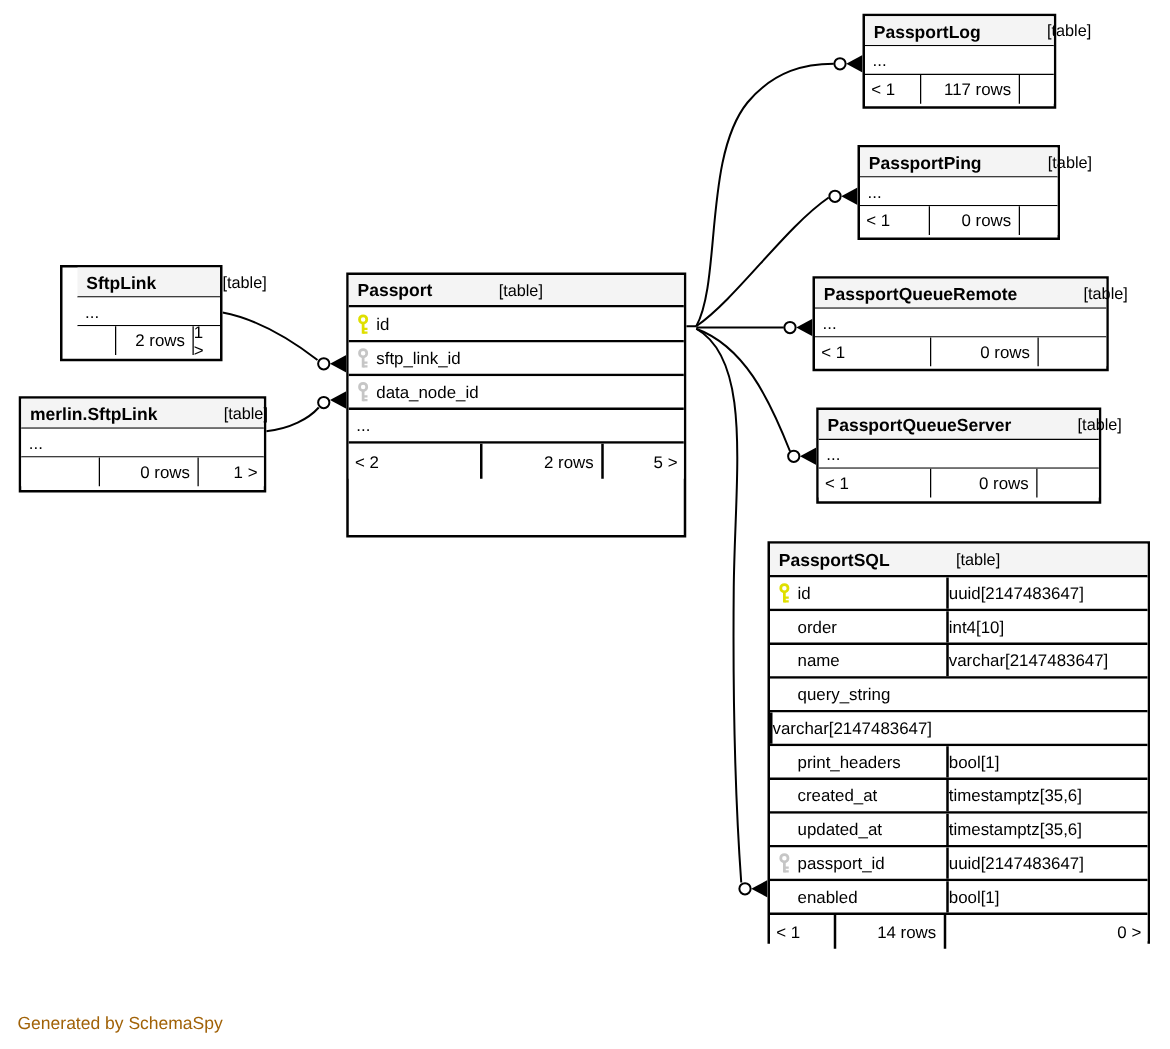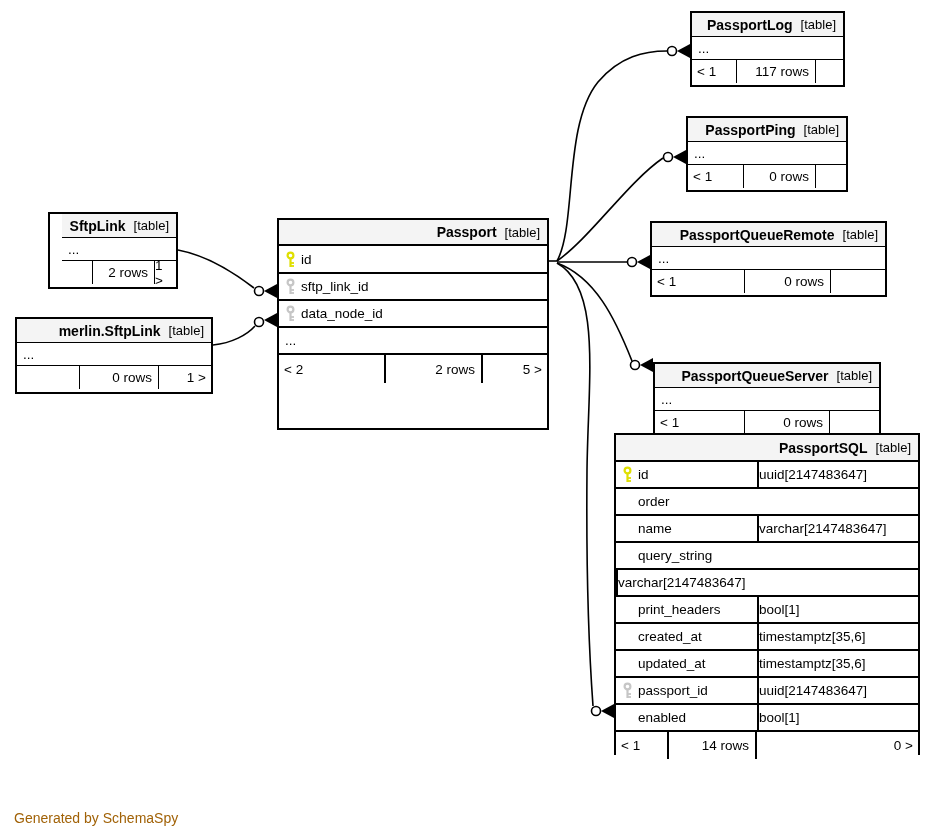--- a/index.html
+++ b/index.html
@@ -1,21 +1,21 @@
 <!DOCTYPE html>
 <html><head>
 <meta charset="utf-8">
 <style>
   html,body{margin:0;padding:0;background:#fff;}
   .canvas{position:relative;width:936px;height:839px;background:#fff;
           font-family:"Liberation Sans",sans-serif;color:#000;overflow:hidden;}
   svg.rel{position:absolute;left:0;top:0;z-index:1;pointer-events:none;}
   .etable{position:absolute;background:#fff;border:2px solid var(--border);box-sizing:border-box;z-index:2;}
-  .ehead{display:flex;justify-content:flex-end;align-items:center;background:var(--header-bg);
-         padding:0 7px;box-sizing:border-box;}
+  .ehead{display:flex;justify-content:flex-start;align-items:center;background:var(--header-bg);
+         padding:0 7px;box-sizing:border-box;gap:45px;}
   .tname{font-weight:bold;font-size:14px;white-space:nowrap;}
   .ttag{font-size:13px;white-space:nowrap;margin-left:8px;}
   .erow{display:flex;align-items:center;box-sizing:border-box;font-size:13.5px;background:#fff;}
   .keycell{width:22px;display:flex;justify-content:center;align-items:center;flex:0 0 22px;}
   .cname{white-space:nowrap;}
   .ellip{padding-left:6px;font-size:13.5px;}
   .efoot{display:flex;box-sizing:border-box;font-size:13.5px;align-items:center;background:#fff;}
   .fcell{box-sizing:border-box;height:100%;display:flex;align-items:center;}
   .fl{justify-content:flex-start;padding-left:5px;}
   .fc{justify-content:flex-end;padding-right:6px;}
@@ -219,21 +219,21 @@
     <div class="erow">
       <span class="ellip">...</span>
     </div>
     <div class="efoot">
       <span class="fcell fl" style="width:93px;">&lt; 1</span>
       <span class="fcell fc" style="width:86px;">0 rows</span>
       <span class="fcell fr"></span>
     </div>
   </div>
 
-  <div class="etable thin" style="left:653px;top:326px;width:228px;height:77px;margin-top:36px;">
+  <div class="etable thin" style="left:653px;top:326px;width:228px;height:77px;">
     <div class="ehead">
       <span class="tname">PassportQueueServer</span>
       <span class="ttag">[table]</span>
     </div>
     <div class="erow">
       <span class="ellip">...</span>
     </div>
     <div class="efoot">
       <span class="fcell fl" style="width:90px;">&lt; 1</span>
       <span class="fcell fc" style="width:85px;">0 rows</span>
@@ -262,20 +262,21 @@
           <span class="cname">id</span>
         </span>
       <span class="typecell">uuid[2147483647]</span>
     </div>
 
     <div class="erow">
       <span class="namecol">
           <span class="keycell"></span>
           <span class="cname">order</span>
         </span>
+      <span class="typecell">int4[10]</span>
     </div>
 
     <div class="erow">
       <span class="namecol">
           <span class="keycell"></span>
           <span class="cname">name</span>
         </span>
       <span class="typecell">varchar[2147483647]</span>
     </div>
 

